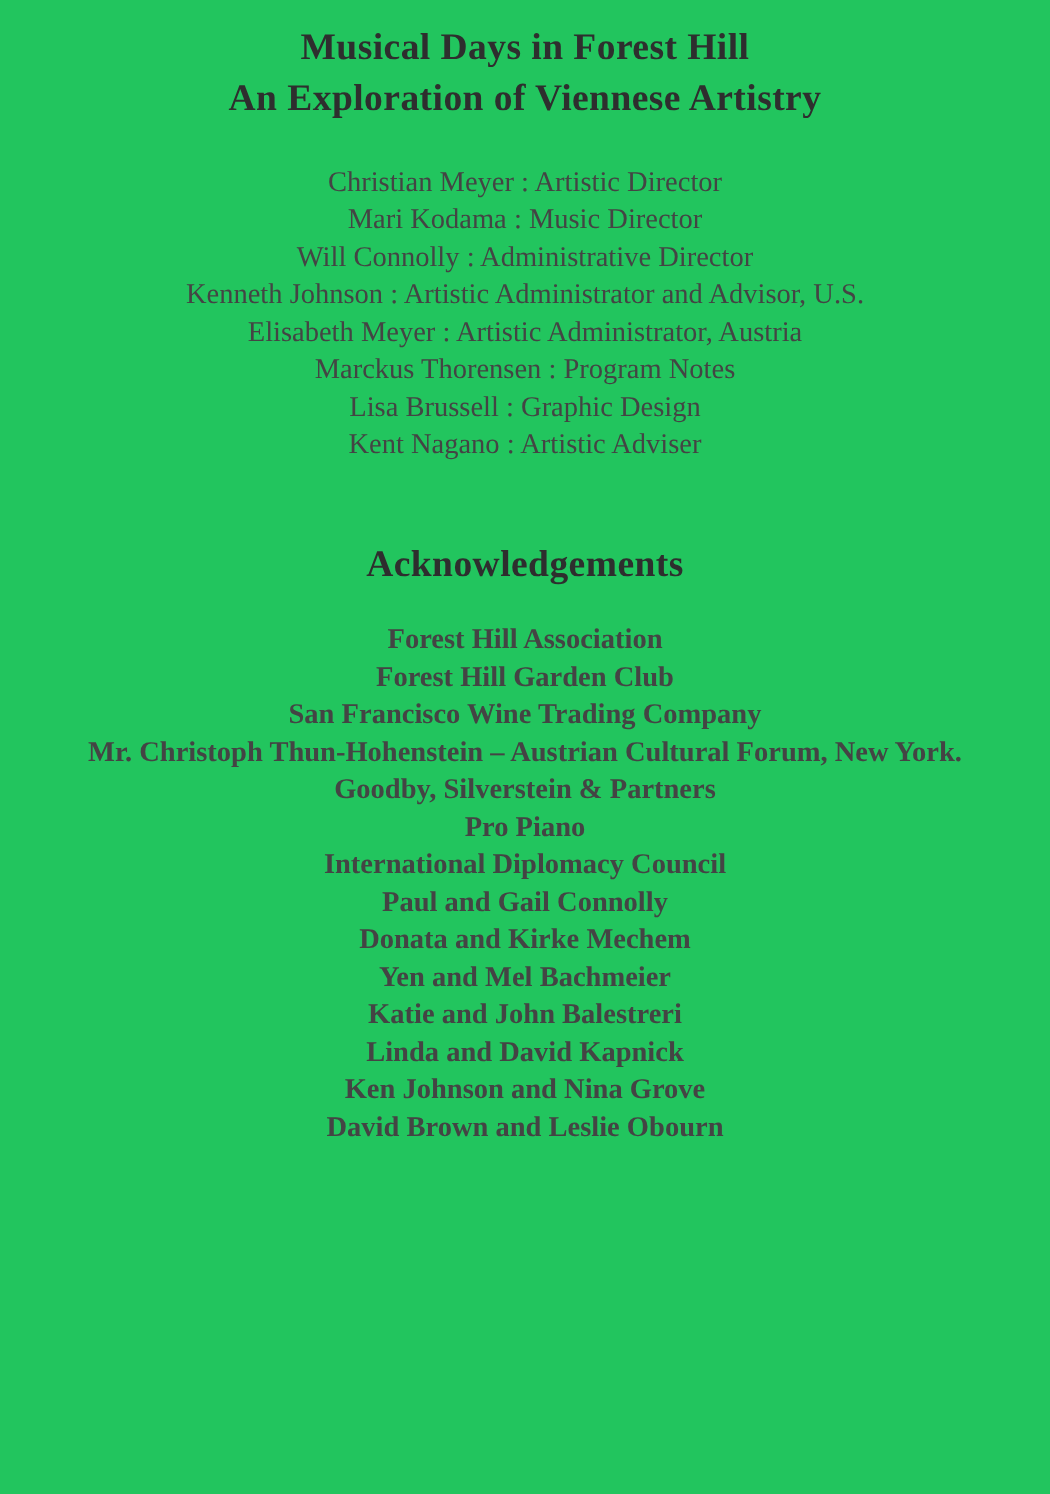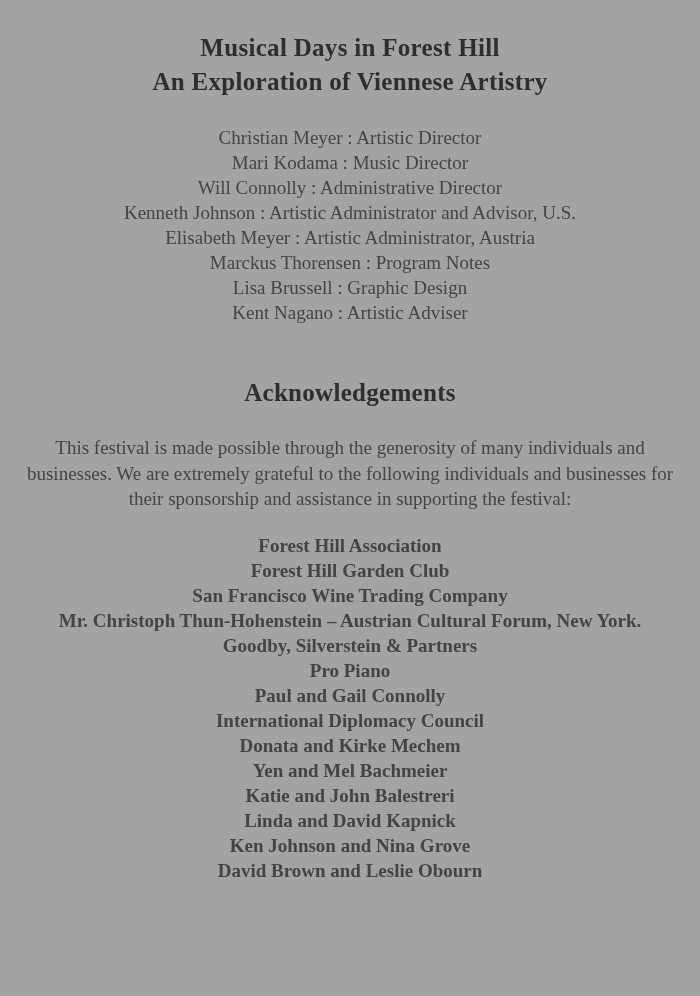--- a/index.html
+++ b/index.html
@@ -10,24 +10,24 @@
   body {
     width: 700px;
     height: 996px;
     overflow: hidden;
     font-family: "Liberation Serif", "DejaVu Serif", serif;
     color: #414141;
   }
   .page {
     width: 700px;
     height: 996px;
-    background: #a3a3a3;
+    background: #22c55e;
     text-align: center;
     box-sizing: border-box;
-    padding-top: 31px;
+    padding-top: 15px;
   }
   .doc-title {
     font-size: 25px;
     line-height: 34px;
     font-weight: bold;
     color: #2e2e2e;
     letter-spacing: 0.3px;
     margin: 0;
   }
   .credits {
@@ -88,41 +88,40 @@
 
       <li class="line">Marckus Thorensen : Program Notes</li>
 
       <li class="line">Lisa Brussell : Graphic Design</li>
 
       <li class="line">Kent Nagano : Artistic Adviser</li>
     </ul>
 
   <h2 class="section-heading">Acknowledgements</h2>
 
-  <p class="ack-paragraph">This festival is made possible through the generosity of many individuals and businesses. We are extremely grateful to the following individuals and businesses for their sponsorship and assistance in supporting the festival:</p>
 
   <ul class="sponsors">
 
       <li class="line">Forest Hill Association</li>
 
       <li class="line">Forest Hill Garden Club</li>
 
 
       <li class="line">San Francisco Wine Trading Company</li>
 
 
       <li class="line">Mr. Christoph Thun-Hohenstein – Austrian Cultural Forum, New York.</li>
 
       <li class="line">Goodby, Silverstein &amp; Partners</li>
 
       <li class="line">Pro Piano</li>
 
+      <li class="line">International Diplomacy Council</li>
+
       <li class="line">Paul and Gail Connolly</li>
-
-      <li class="line">International Diplomacy Council</li>
 
       <li class="line">Donata and Kirke Mechem</li>
 
       <li class="line">Yen and Mel Bachmeier</li>
 
       <li class="line">Katie and John Balestreri</li>
 
       <li class="line">Linda and David Kapnick</li>
 
       <li class="line">Ken Johnson and Nina Grove</li>

